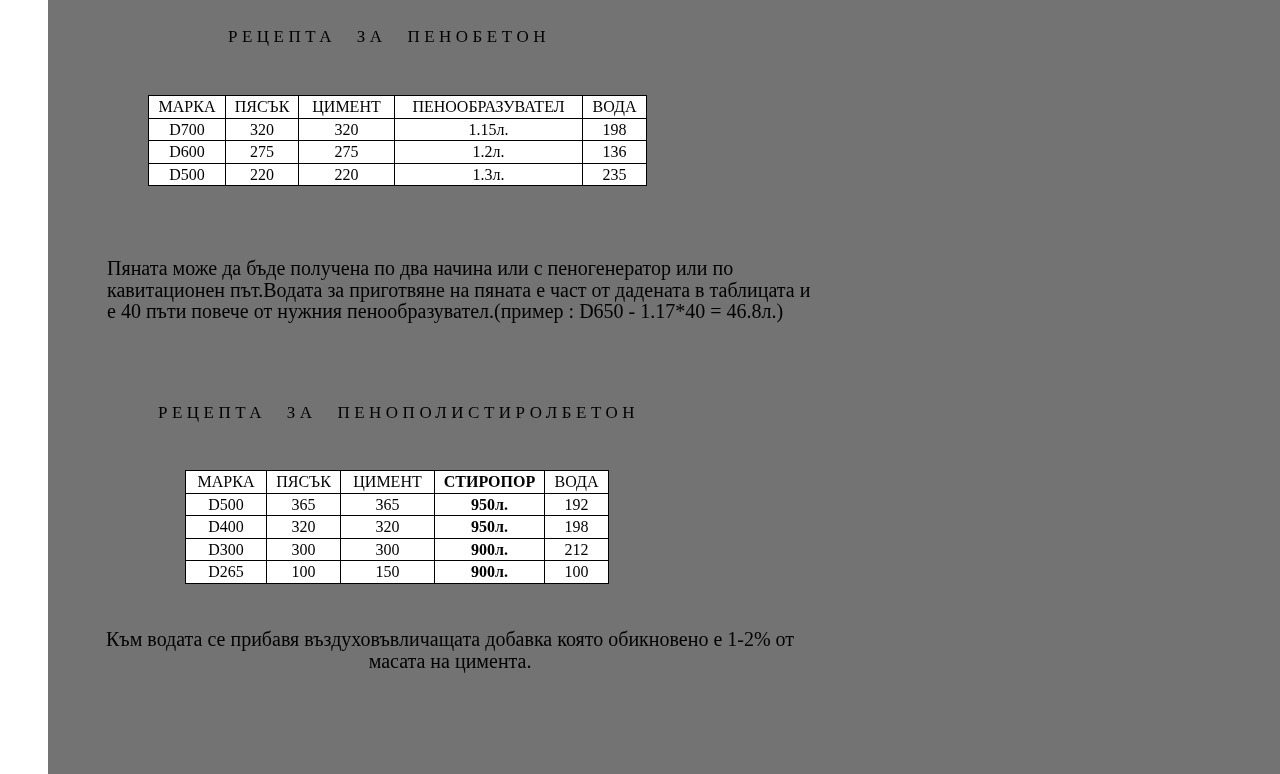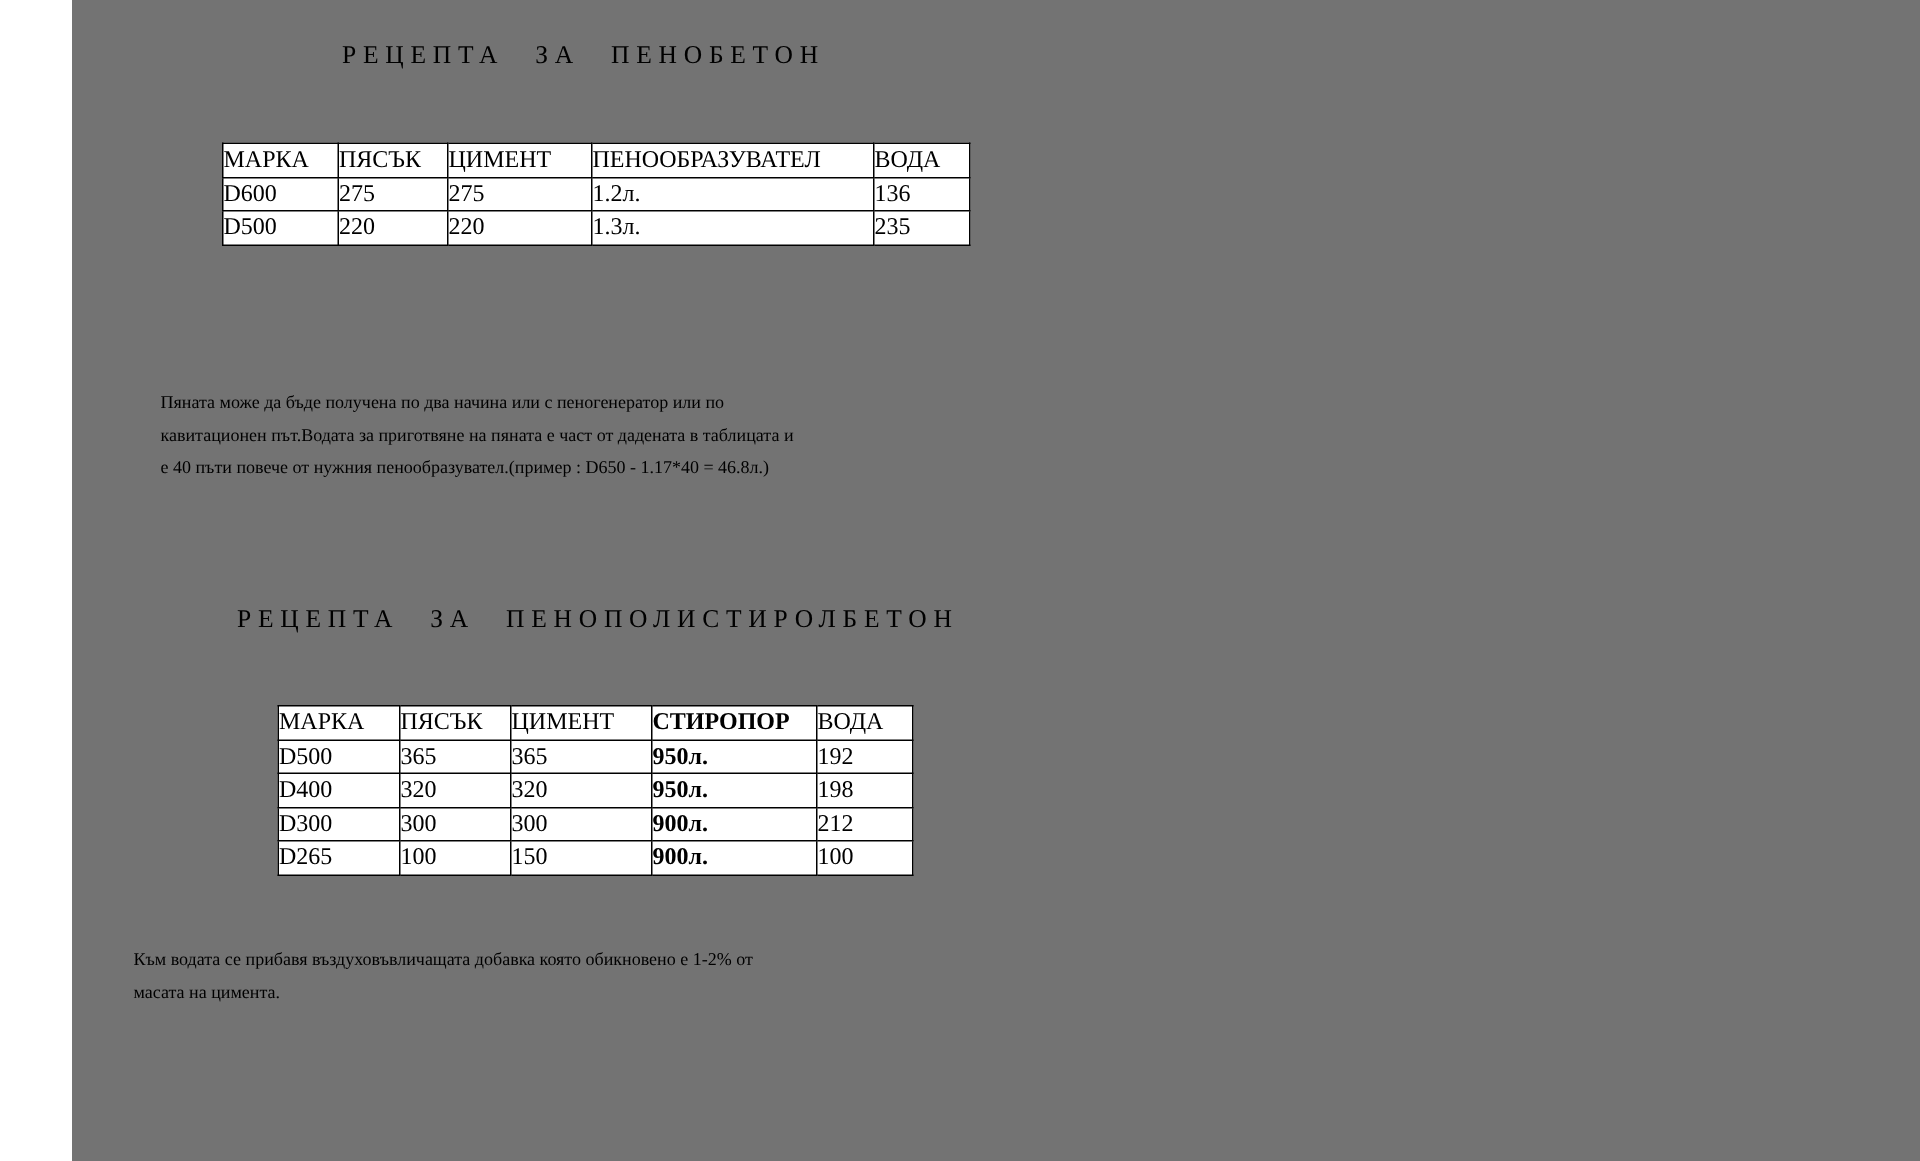--- a/index.html
+++ b/index.html
@@ -45,21 +45,21 @@
   #table-poly { left: 137px; top: 470px; width: 418px; }
 
   table.recipe th,
   table.recipe td {
     border: 1px solid #000000;
     padding: 0;
     height: 21.5px;
     line-height: 21.5px;
     font-size: 16px;
     font-weight: normal;
-    text-align: left;
+    text-align: center;
     vertical-align: middle;
     white-space: nowrap;
     overflow: hidden;
     font-family: "Liberation Serif", serif;
   }
   
   #table-foam .c0 { width: 76px; }
   #table-foam .c1 { width: 72px; }
   #table-foam .c2 { width: 95px; }
   #table-foam .c3 { width: 187px; }
@@ -67,50 +67,57 @@
   
   #table-poly .c0 { width: 80px; }
   #table-poly .c1 { width: 73px; }
   #table-poly .c2 { width: 93px; }
   #table-poly .c3 { width: 109px; font-weight: bold; }
   #table-poly .c4 { width: 63px; }
 
   .note {
     position: absolute;
     margin: 0;
-    font-size: 12px;
+    font-size: 20px;
     line-height: 21.5px;
     color: #000000;
     font-family: "Liberation Serif", serif;
   }
   .note span {
     display: block;
     white-space: nowrap;
   }
   #note-foam { left: 59px; top: 258px; }
-  #note-poly { left: 41px; top: 629px; }
+  #note-poly { left: 58px; top: 629px; text-align: center; }
 </style>
 </head>
 <body>
 
 <div class="page">
 
   <h1 id="title-foam" class="doc-title">РЕЦЕПТА ЗА ПЕНОБЕТОН</h1>
 
   <table id="table-foam" class="recipe">
     <thead>
       <tr>
         <th class="c0">МАРКА</th>
         <th class="c1">ПЯСЪК</th>
         <th class="c2">ЦИМЕНТ</th>
         <th class="c3">ПЕНООБРАЗУВАТЕЛ</th>
         <th class="c4">ВОДА</th>
       </tr>
     </thead>
     <tbody>
+      <tr>
+        <td class="c0">D700</td>
+        <td class="c1">320</td>
+        <td class="c2">320</td>
+        <td class="c3">1.15л.</td>
+        <td class="c4">198</td>
+      </tr>
       <tr>
         <td class="c0">D600</td>
         <td class="c1">275</td>
         <td class="c2">275</td>
         <td class="c3">1.2л.</td>
         <td class="c4">136</td>
       </tr>
       <tr>
         <td class="c0">D500</td>
         <td class="c1">220</td>

